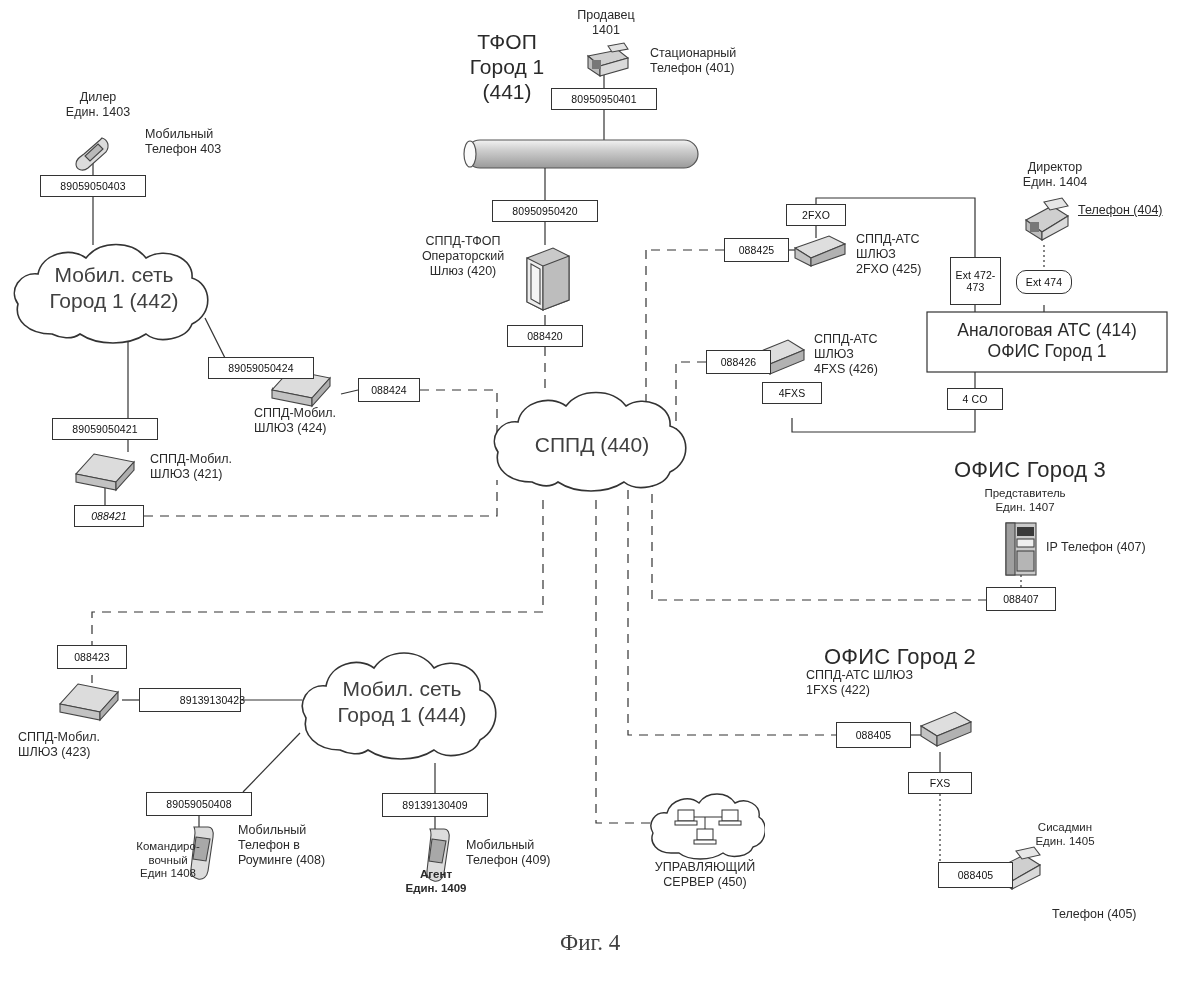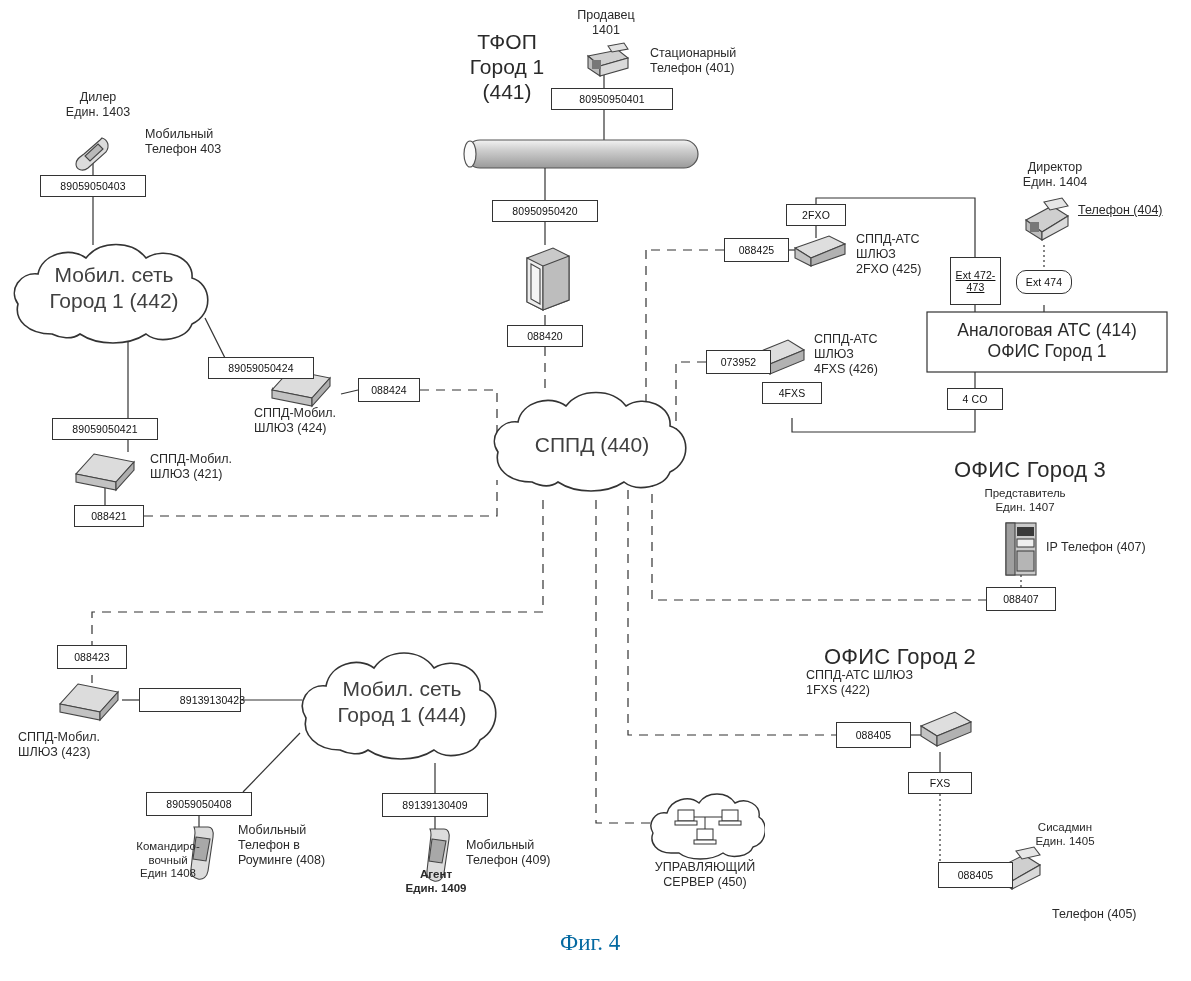--- a/index.html
+++ b/index.html
@@ -13,21 +13,21 @@
   .lbl.s12{font-size:12.5px;}
   .lbl.s17{font-size:17.5px;}
   .lbl.s21{font-size:21px;}
   .lbl.big{font-size:22px;letter-spacing:.2px;}
   .lbl.left{text-align:left;}
   .nbox{position:absolute;border:1.2px solid #333;background:#fff;
         font-size:10.5px;text-align:center;color:#111;
         display:flex;align-items:center;justify-content:center;
         box-sizing:border-box;letter-spacing:.1px;}
   .cap{position:absolute;font-family:"Liberation Serif","DejaVu Serif",serif;
-       font-size:23px;color:#0369a1;}
+       font-size:23px;color:#404040;}
   .ic{position:absolute;}
   .cloudtxt{position:absolute;text-align:center;font-size:21px;
             line-height:1.25;color:#404040;white-space:pre-line;}
 </style>
 </head>
 <body>
 
 <div id="stage">
 
   <svg id="wires" viewBox="0 0 1191 981">
@@ -283,20 +283,23 @@
   <div class="lbl s12" style="left:546px;top:8px;width:120px;">Продавец
 1401</div>
   <div class="lbl s12 left" style="left:650px;top:46px;width:130px;">Стационарный
 Телефон (401)</div>
 
   <div class="lbl s12" style="left:38px;top:90px;width:120px;">Дилер
 Един. 1403</div>
   <div class="lbl s12 left" style="left:145px;top:127px;width:130px;">Мобильный
 Телефон 403</div>
 
+  <div class="lbl s12" style="left:400px;top:234px;width:126px;">СППД-ТФОП
+Операторский
+Шлюз (420)</div>
   <div class="lbl s12 left" style="left:150px;top:452px;width:130px;">СППД-Мобил.
 ШЛЮЗ (421)</div>
   <div class="lbl s12 left" style="left:254px;top:406px;width:140px;">СППД-Мобил.
 ШЛЮЗ (424)</div>
   <div class="lbl s12 left" style="left:18px;top:730px;width:130px;">СППД-Мобил.
 ШЛЮЗ (423)</div>
   <div class="lbl s12 left" style="left:856px;top:232px;width:120px;">СППД-АТС
 ШЛЮЗ
 2FXO (425)</div>
   <div class="lbl s12 left" style="left:814px;top:332px;width:120px;">СППД-АТС
@@ -331,33 +334,33 @@
 Роуминге (408)</div>
 
   <div class="lbl s11" style="left:386px;top:868px;width:100px;font-weight:bold;">Агент
 Един. 1409</div>
   <div class="lbl s12 left" style="left:466px;top:838px;width:130px;">Мобильный
 Телефон (409)</div>
 
   <div class="lbl s12" style="left:634px;top:860px;width:142px;">УПРАВЛЯЮЩИЙ
 СЕРВЕР (450)</div>
 
-  <div class="nbox" style="left:551px;top:88px;width:122px;height:22px;">80950950401</div>
+  <div class="nbox" style="left:551px;top:88px;width:106px;height:22px;">80950950401</div>
   <div class="nbox" style="left:492px;top:200px;width:106px;height:22px;">80950950420</div>
   <div class="nbox" style="left:507px;top:325px;width:76px;height:22px;">088420</div>
   <div class="nbox" style="left:40px;top:175px;width:106px;height:22px;">89059050403</div>
   <div class="nbox" style="left:208px;top:357px;width:106px;height:22px;">89059050424</div>
   <div class="nbox" style="left:358px;top:378px;width:62px;height:24px;">088424</div>
   <div class="nbox" style="left:52px;top:418px;width:106px;height:22px;">89059050421</div>
-  <div class="nbox" style="left:74px;top:505px;width:70px;height:22px;">088421</div>
+  <div class="nbox" style="left:74px;top:505px;width:70px;height:22px;font-style:italic;">088421</div>
   <div class="nbox" style="left:786px;top:204px;width:60px;height:22px;">2FXO</div>
   <div class="nbox" style="left:724px;top:238px;width:65px;height:24px;">088425</div>
-  <div class="nbox" style="left:706px;top:350px;width:65px;height:24px;">073952</div>
+  <div class="nbox" style="left:706px;top:350px;width:65px;height:24px;">088426</div>
   <div class="nbox" style="left:762px;top:382px;width:60px;height:22px;">4FXS</div>
-  <div class="nbox" style="left:950px;top:257px;width:51px;height:48px;line-height:1.15;white-space:pre-line;text-decoration:underline;">Ext 472-
+  <div class="nbox" style="left:950px;top:257px;width:51px;height:48px;line-height:1.15;white-space:pre-line;">Ext 472-
 473</div>
   <div class="nbox" style="left:1016px;top:270px;width:56px;height:24px;border-radius:10px;">Ext 474</div>
   <div class="nbox" style="left:947px;top:388px;width:56px;height:22px;">4 CO</div>
   <div class="nbox" style="left:986px;top:587px;width:70px;height:24px;">088407</div>
   <div class="nbox" style="left:57px;top:645px;width:70px;height:24px;">088423</div>
   <div class="nbox" style="left:139px;top:688px;width:102px;height:24px;padding-left:45px;">89139130423</div>
   <div class="nbox" style="left:146px;top:792px;width:106px;height:24px;">89059050408</div>
   <div class="nbox" style="left:382px;top:793px;width:106px;height:24px;">89139130409</div>
   <div class="nbox" style="left:836px;top:722px;width:75px;height:26px;">088405</div>
   <div class="nbox" style="left:908px;top:772px;width:64px;height:22px;">FXS</div>

